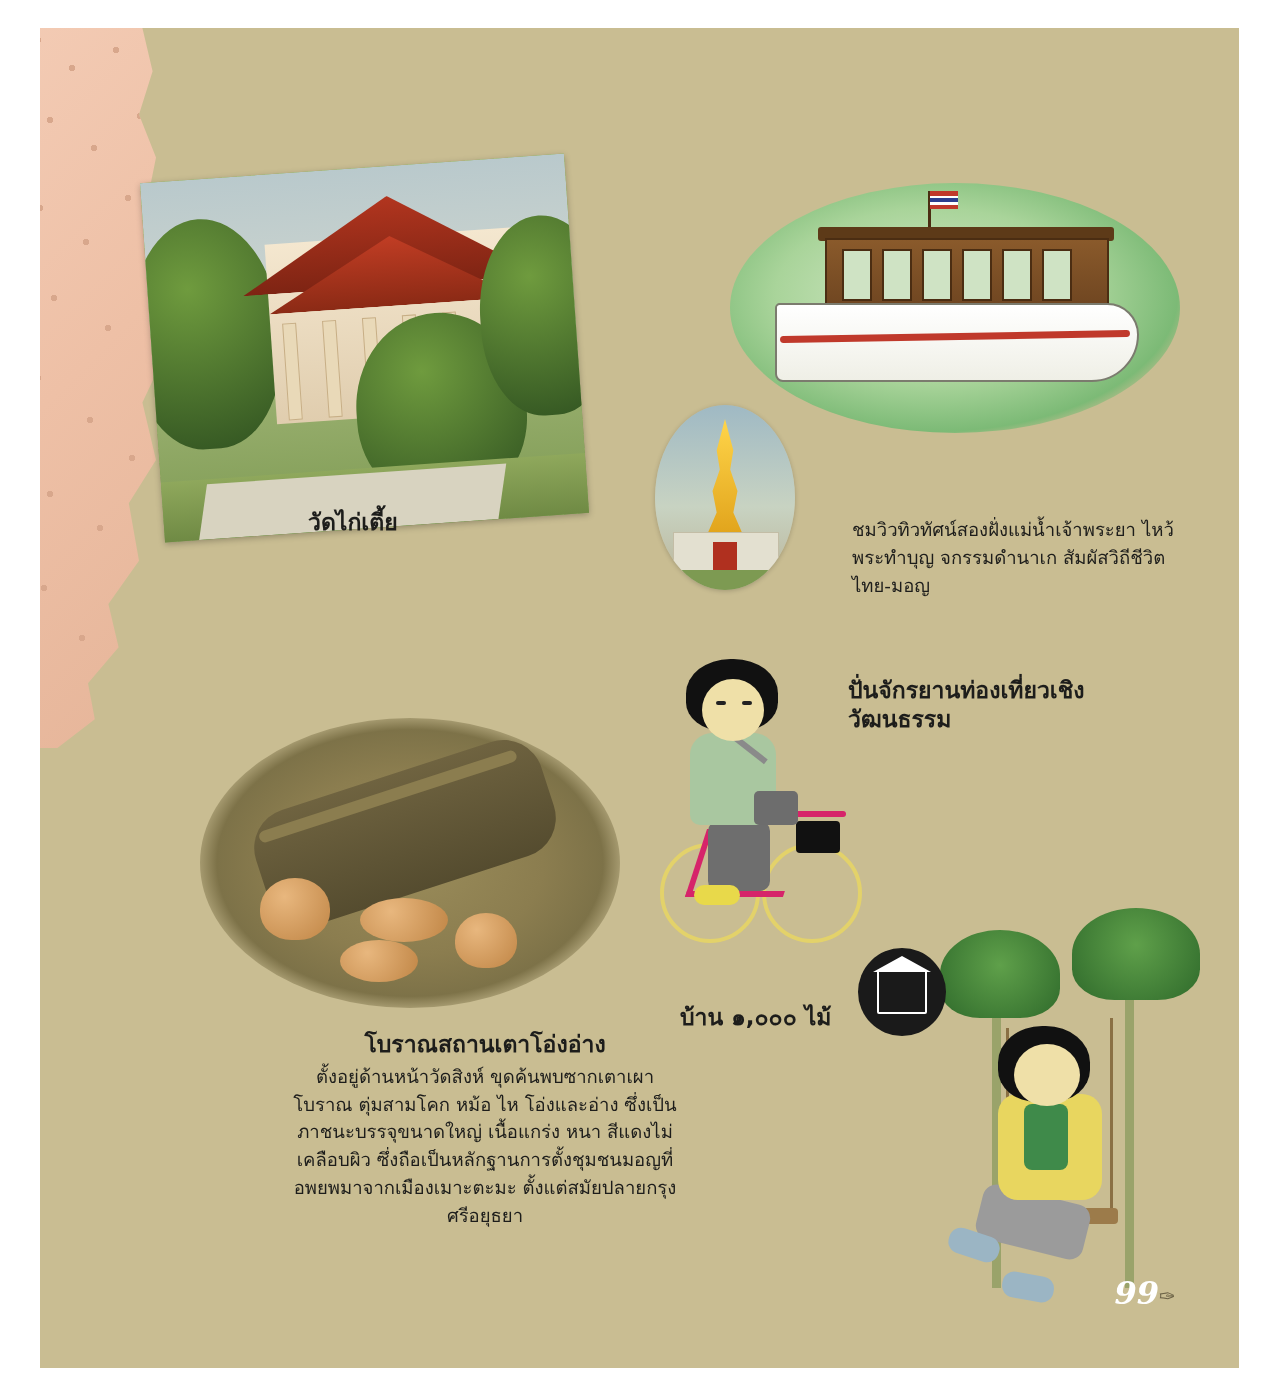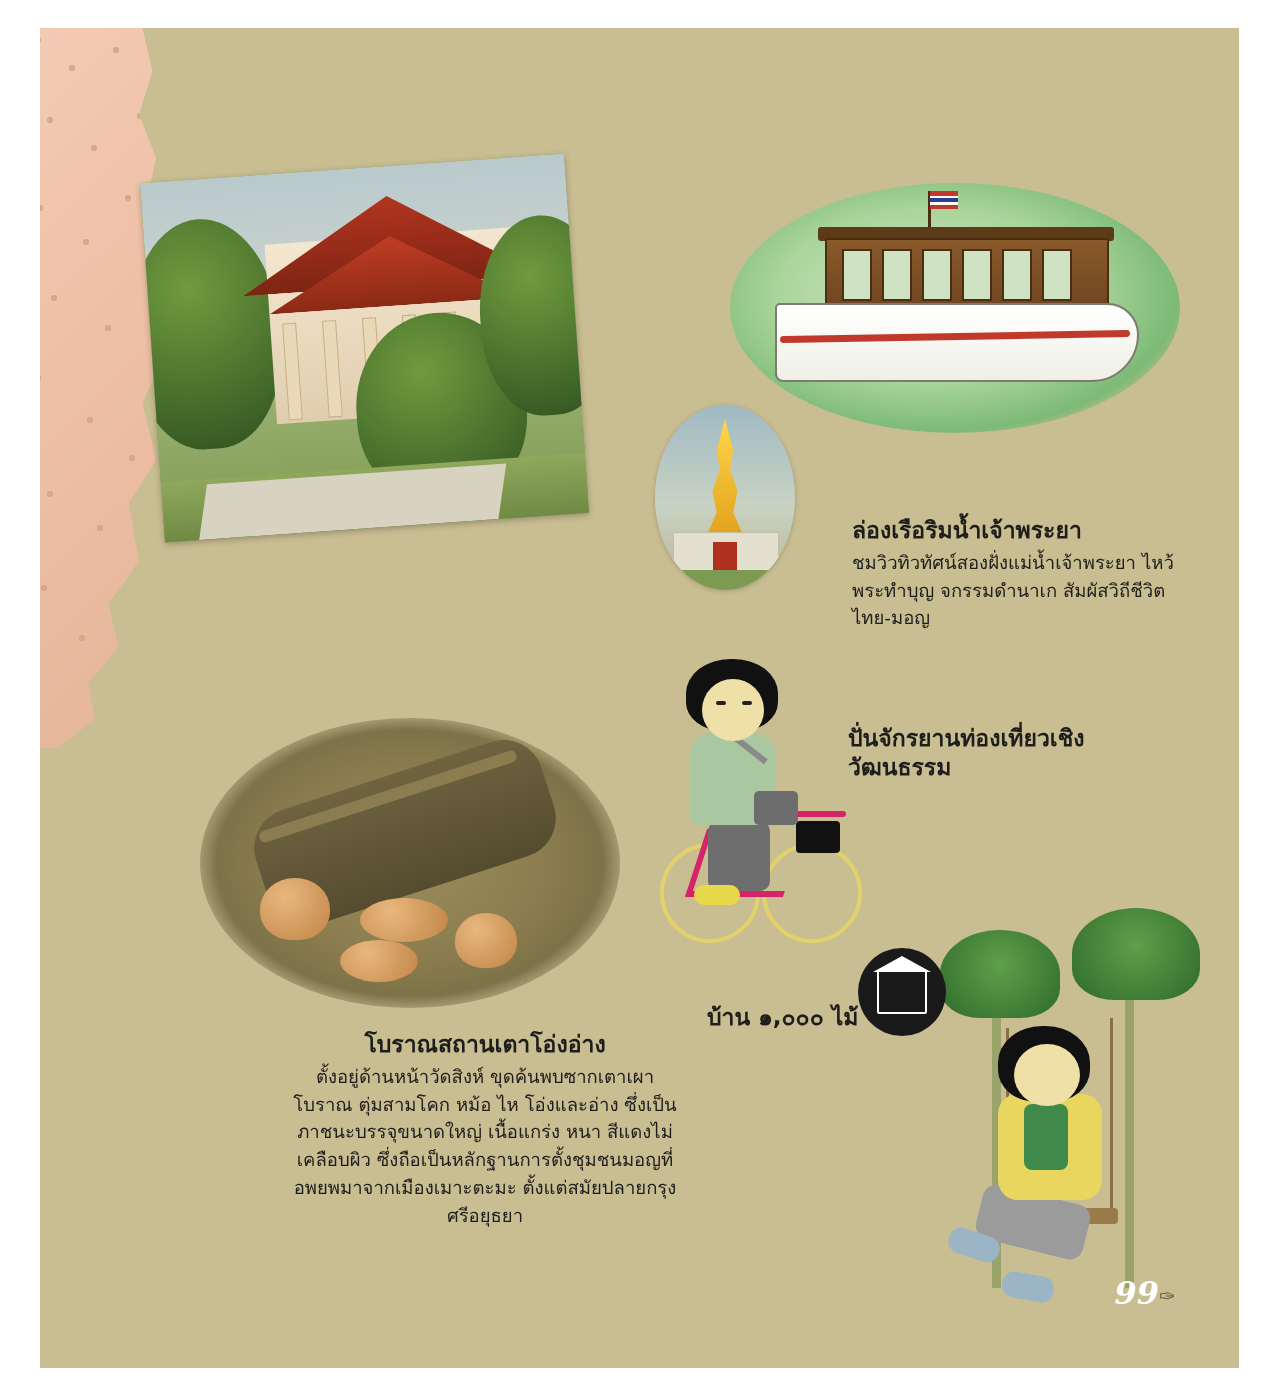--- a/index.html
+++ b/index.html
@@ -180,23 +180,23 @@
   h3{
     margin:0 0 4px 0;
     font-size:23px;font-weight:bold;color:#1d1d1b;line-height:1.25;
   }
   p.body{
     margin:0;font-size:18.5px;line-height:1.5;color:#1d1d1b;
   }
 
   .b-temple{left:268px;top:480px;width:360px;}
   .b-boat{left:812px;top:488px;width:330px;}
-  .b-bike{left:808px;top:696px;width:330px;}
+  .b-bike{left:808px;top:648px;width:330px;}
   .b-kiln{left:250px;top:1002px;width:390px;text-align:center;}
-  .b-cafe{left:667px;top:975px;width:300px;}
+  .b-cafe{left:640px;top:975px;width:300px;}
 
   .page-num{
     position:absolute;right:80px;bottom:56px;
     font-size:32px;font-style:italic;font-weight:bold;color:#ffffff;
     font-family:"DejaVu Serif","Liberation Serif",serif;
   }
   .num-mark{
     position:absolute;right:46px;bottom:58px;width:34px;height:26px;
     color:#6b6246;font-size:20px;
   }
@@ -291,24 +291,24 @@
     <div class="hair2"></div>
     <div class="face2"></div>
   </div>
 
   <div class="logo">
     <div class="house"></div>
     <div class="txt"></div>
   </div>
 
   <div class="block b-temple">
+    <h3>วัดไก่เตี้ย</h3>
   </div>
 
   <div class="block b-boat">
-    <h3>ล่องเรือริมน้ำเจ้าพระยา</h3>
     <p class="body">ชมวิวทิวทัศน์สองฝั่งแม่น้ำเจ้าพระยา ไหว้พระทำบุญ จกรรมดำนาเก สัมผัสวิถีชีวิตไทย-มอญ</p>
   </div>
 
   <div class="block b-bike">
     <h3>ปั่นจักรยานท่องเที่ยวเชิงวัฒนธรรม</h3>
   </div>
 
   <div class="block b-kiln">
     <h3>โบราณสถานเตาโอ่งอ่าง</h3>
     <p class="body">ตั้งอยู่ด้านหน้าวัดสิงห์ ขุดค้นพบซากเตาเผาโบราณ ตุ่มสามโคก หม้อ ไห โอ่งและอ่าง ซึ่งเป็นภาชนะบรรจุขนาดใหญ่  เนื้อแกร่ง หนา สีแดงไม่เคลือบผิว ซึ่งถือเป็นหลักฐานการตั้งชุมชนมอญที่อพยพมาจากเมืองเมาะตะมะ ตั้งแต่สมัยปลายกรุงศรีอยุธยา</p>

